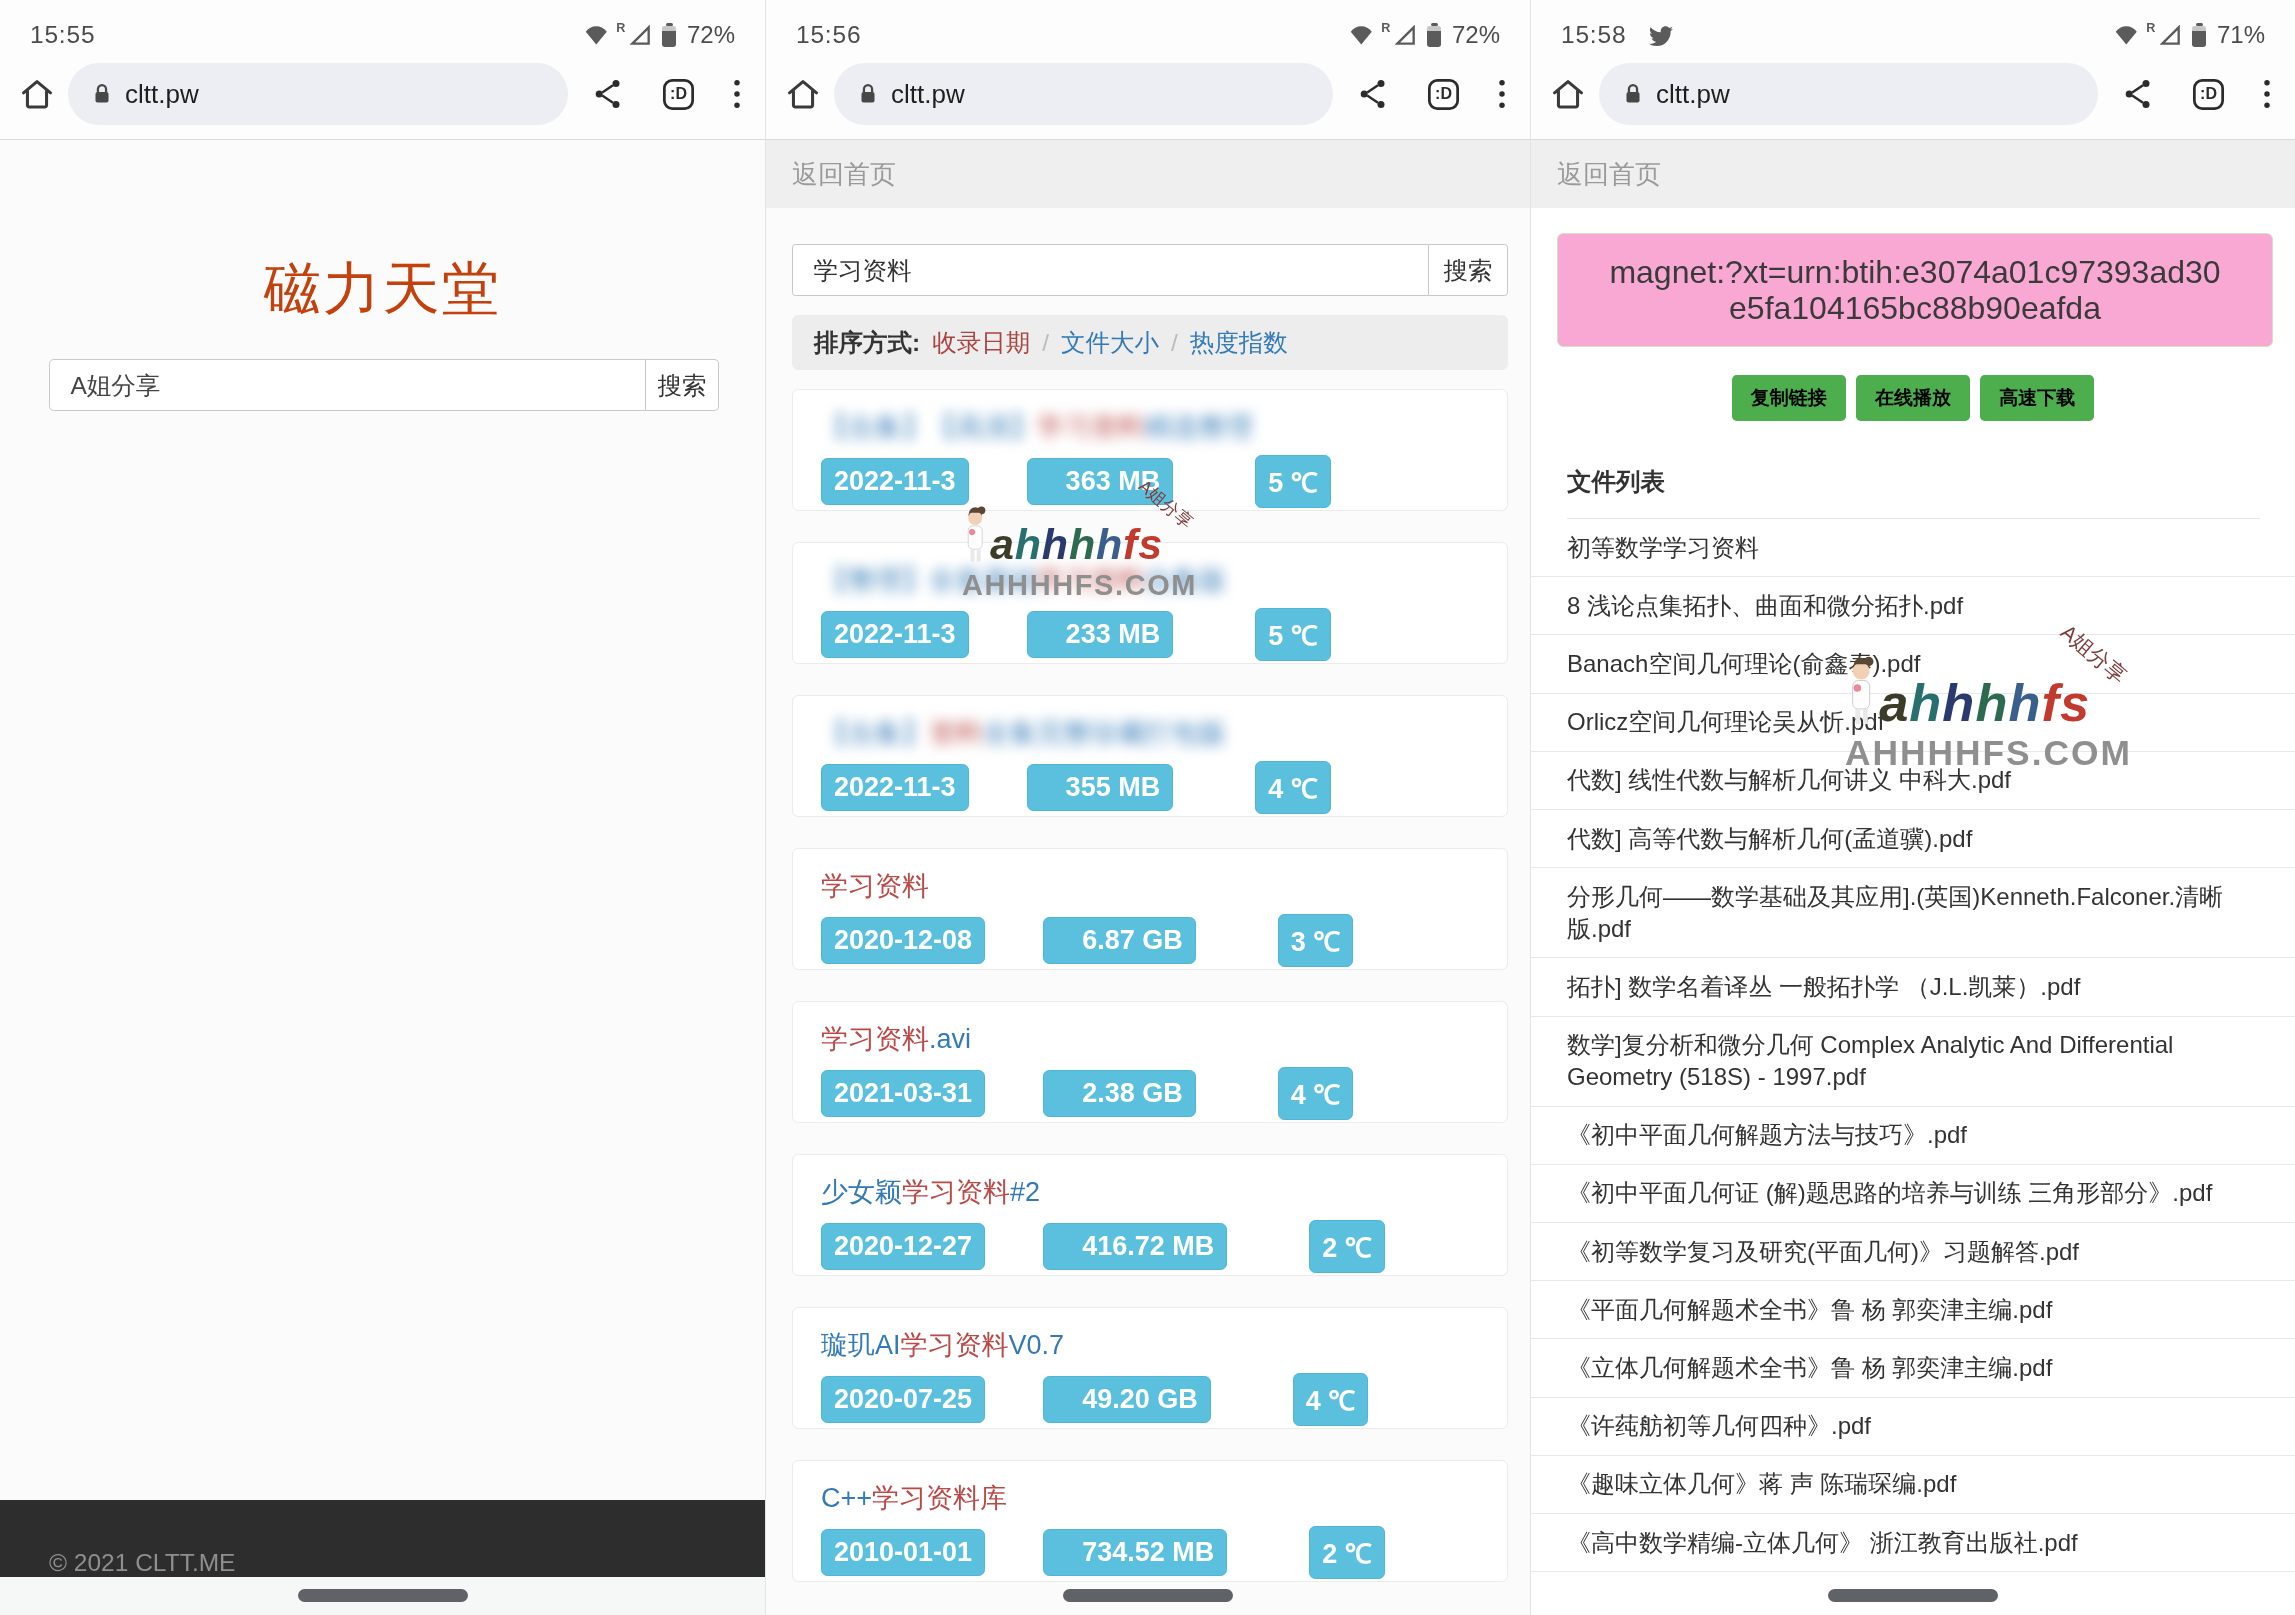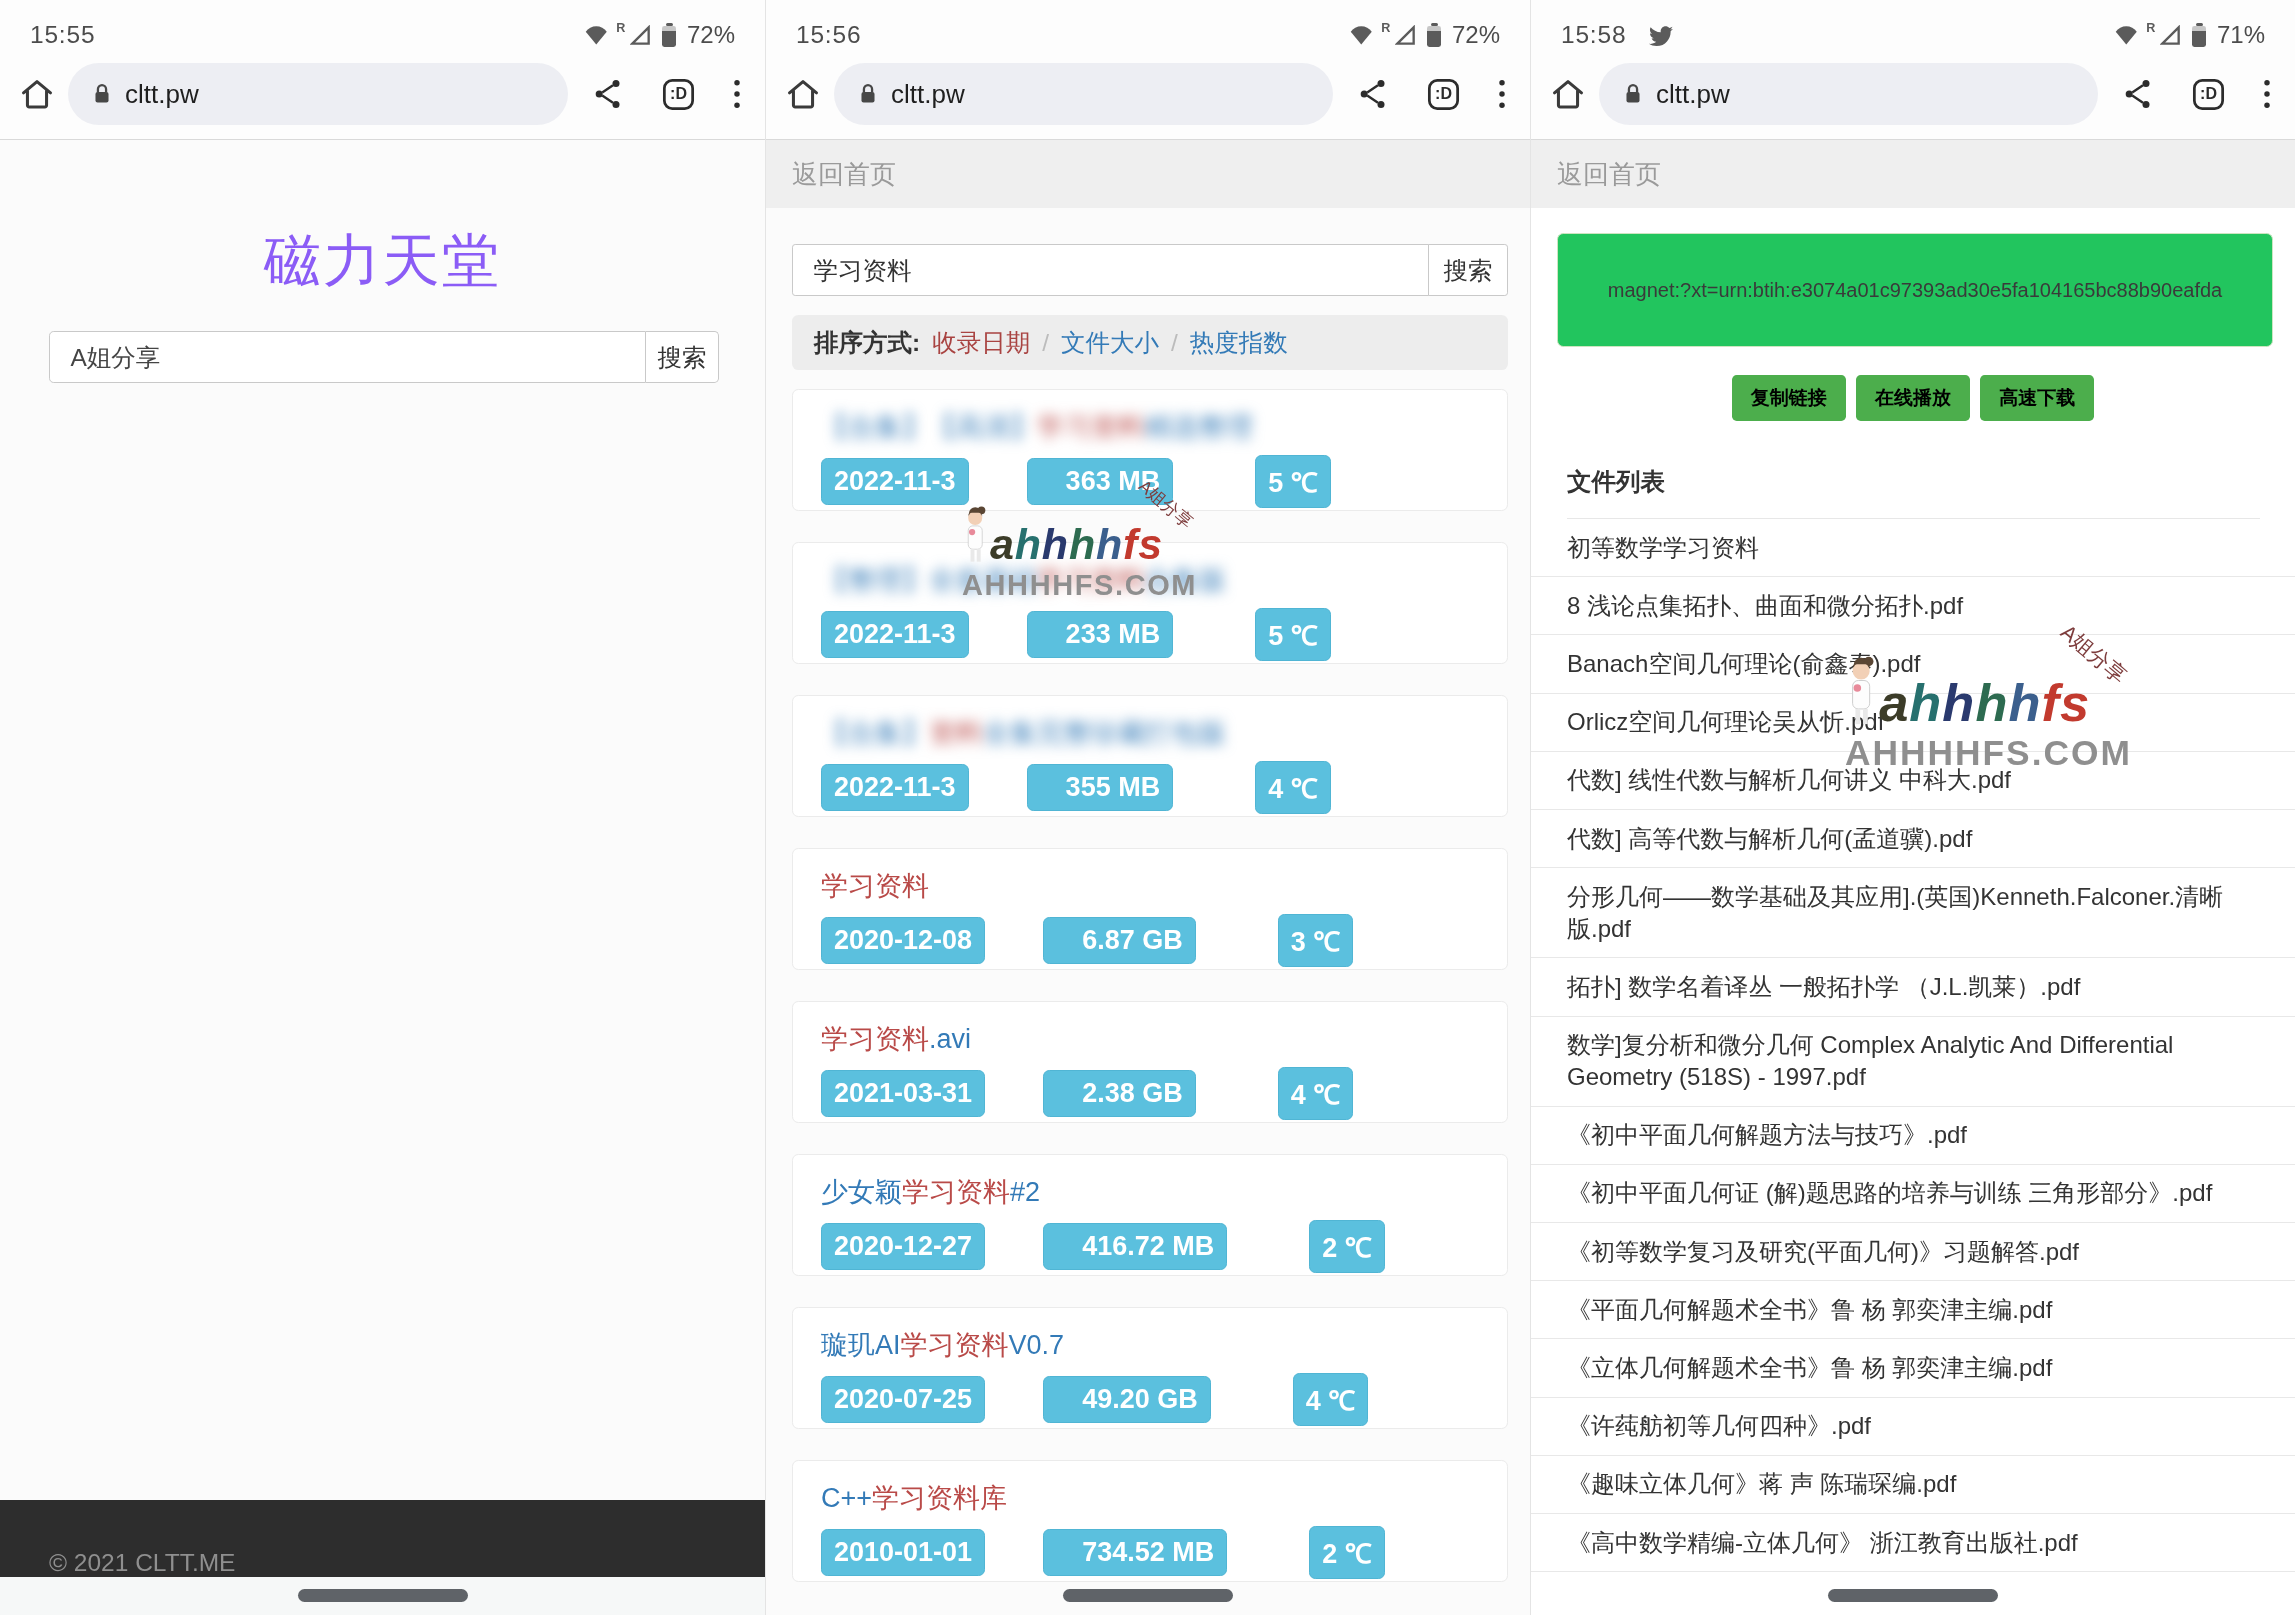--- a/index.html
+++ b/index.html
@@ -24,21 +24,21 @@
   .urlpill{flex:1;height:62px;background:#edeef3;border-radius:31px;display:flex;align-items:center;padding:0 8px 0 24px;margin:0 24px 0 12.6px;gap:13.4px;}
   .urltext{font-size:26px;color:#1f1f1f;}
   .tbicons{display:flex;align-items:center;gap:38px;padding-right:8px;}
   .tabbox{position:relative;width:33px;height:33px;}
   .tabbox .face{position:absolute;left:0;top:0;width:33px;height:33px;display:flex;align-items:center;justify-content:center;font-weight:bold;font-size:16px;color:#2c2c2c;}
 
   
   .m-header{height:68px;background:#efefef;display:flex;align-items:center;padding:0 26px;color:#9a9a9a;font-size:26px;}
 
   
-  .logo{margin-top:82px;text-align:center;font-size:57px;color:#8b5cf6;font-weight:500;letter-spacing:2.4px;line-height:76px;}
+  .logo{margin-top:110px;text-align:center;font-size:57px;color:#c2410c;font-weight:500;letter-spacing:2.4px;line-height:76px;}
   .h-search{margin:33px 46px 0 49px;display:flex;}
   .searchfield{flex:1;height:52px;box-sizing:border-box;border:0.8px solid #c9c9c9;border-radius:4.7px 0 0 4.7px;background:#fff;font-size:24.5px;color:#444;display:flex;align-items:center;padding:0 20.5px;}
   .searchbtn{width:73px;height:52px;box-sizing:border-box;border:0.8px solid #c9c9c9;border-left:none;border-radius:0 4.7px 4.7px 0;background:#fff;font-size:24.5px;color:#333;display:flex;align-items:center;justify-content:center;}
   .footerbar{position:absolute;left:0;right:0;top:1500px;height:77px;background:#2d2d2d;color:#8f8f8f;display:flex;align-items:flex-end;padding-left:49px;font-size:24.5px;box-sizing:border-box;}
   .bottomstrip{position:absolute;left:0;right:0;top:1577px;bottom:0;background:#f6f8f8;}
 
   
   .m-search{margin:36px 22px 0 26px;display:flex;}
   .m-search .searchfield{border-radius:3.2px 0 0 3.2px;color:#333;}
   .m-search .searchbtn{width:80px;border-left:0.8px solid #c9c9c9;margin-left:-0.8px;border-radius:0 3.2px 3.2px 0;}
@@ -53,21 +53,21 @@
   .card-title.blur{filter:blur(6.3px);}
   .lk{color:#337ab7;}
   .hl{color:#b94a48;}
   .badges{position:absolute;left:28px;top:65px;display:flex;align-items:center;}
   .badge{background:#5bc0de;border:0.8px solid #50b5d4;color:#fff;font-weight:bold;font-size:27px;border-radius:6.3px;padding:7px 12px;white-space:nowrap;}
   .b-size{margin-left:58px;padding-left:38px;}
   .b-heat{margin-left:82px;}
 
   
   .p3{background:#fff;}
-  .magnet-box{margin:24.5px 22px 0 26px;height:114px;box-sizing:border-box;background:#22c55e;border:0.8px solid #cde5c0;border-radius:6.3px;display:flex;align-items:center;justify-content:center;text-align:center;padding:0 46px;font-size:20px;color:#3a3a3a;line-height:36px;word-break:break-all;}
+  .magnet-box{margin:24.5px 22px 0 26px;height:114px;box-sizing:border-box;background:#f9a8d4;border:0.8px solid #cde5c0;border-radius:6.3px;display:flex;align-items:center;justify-content:center;text-align:center;padding:0 46px;font-size:32px;color:#3a3a3a;line-height:36px;word-break:break-all;}
   .actions{display:flex;justify-content:center;gap:10.3px;margin-top:28px;}
   .btn-green{background:#4cae4c;color:#000000;font-weight:bold;font-size:19px;padding:0 19px;height:46px;display:flex;align-items:center;border-radius:4.7px;}
   .file-title{margin:44px 35px 0 36px;font-size:24.5px;font-weight:bold;color:#333;padding-bottom:20.5px;border-bottom:0.8px solid #e7e7e7;}
   .file-list{margin:0 0 0 0;}
   .file-row{border-bottom:0.8px solid #e8e8e8;padding:12.6px 35px 12.6px 36px;font-size:24px;color:#333;line-height:32px;word-break:break-word;}
 
   
   .navpill{position:absolute;left:50%;top:1589px;transform:translateX(-50%);width:170px;height:13.4px;border-radius:7px;background:#5f6368;z-index:30;}
 
   

